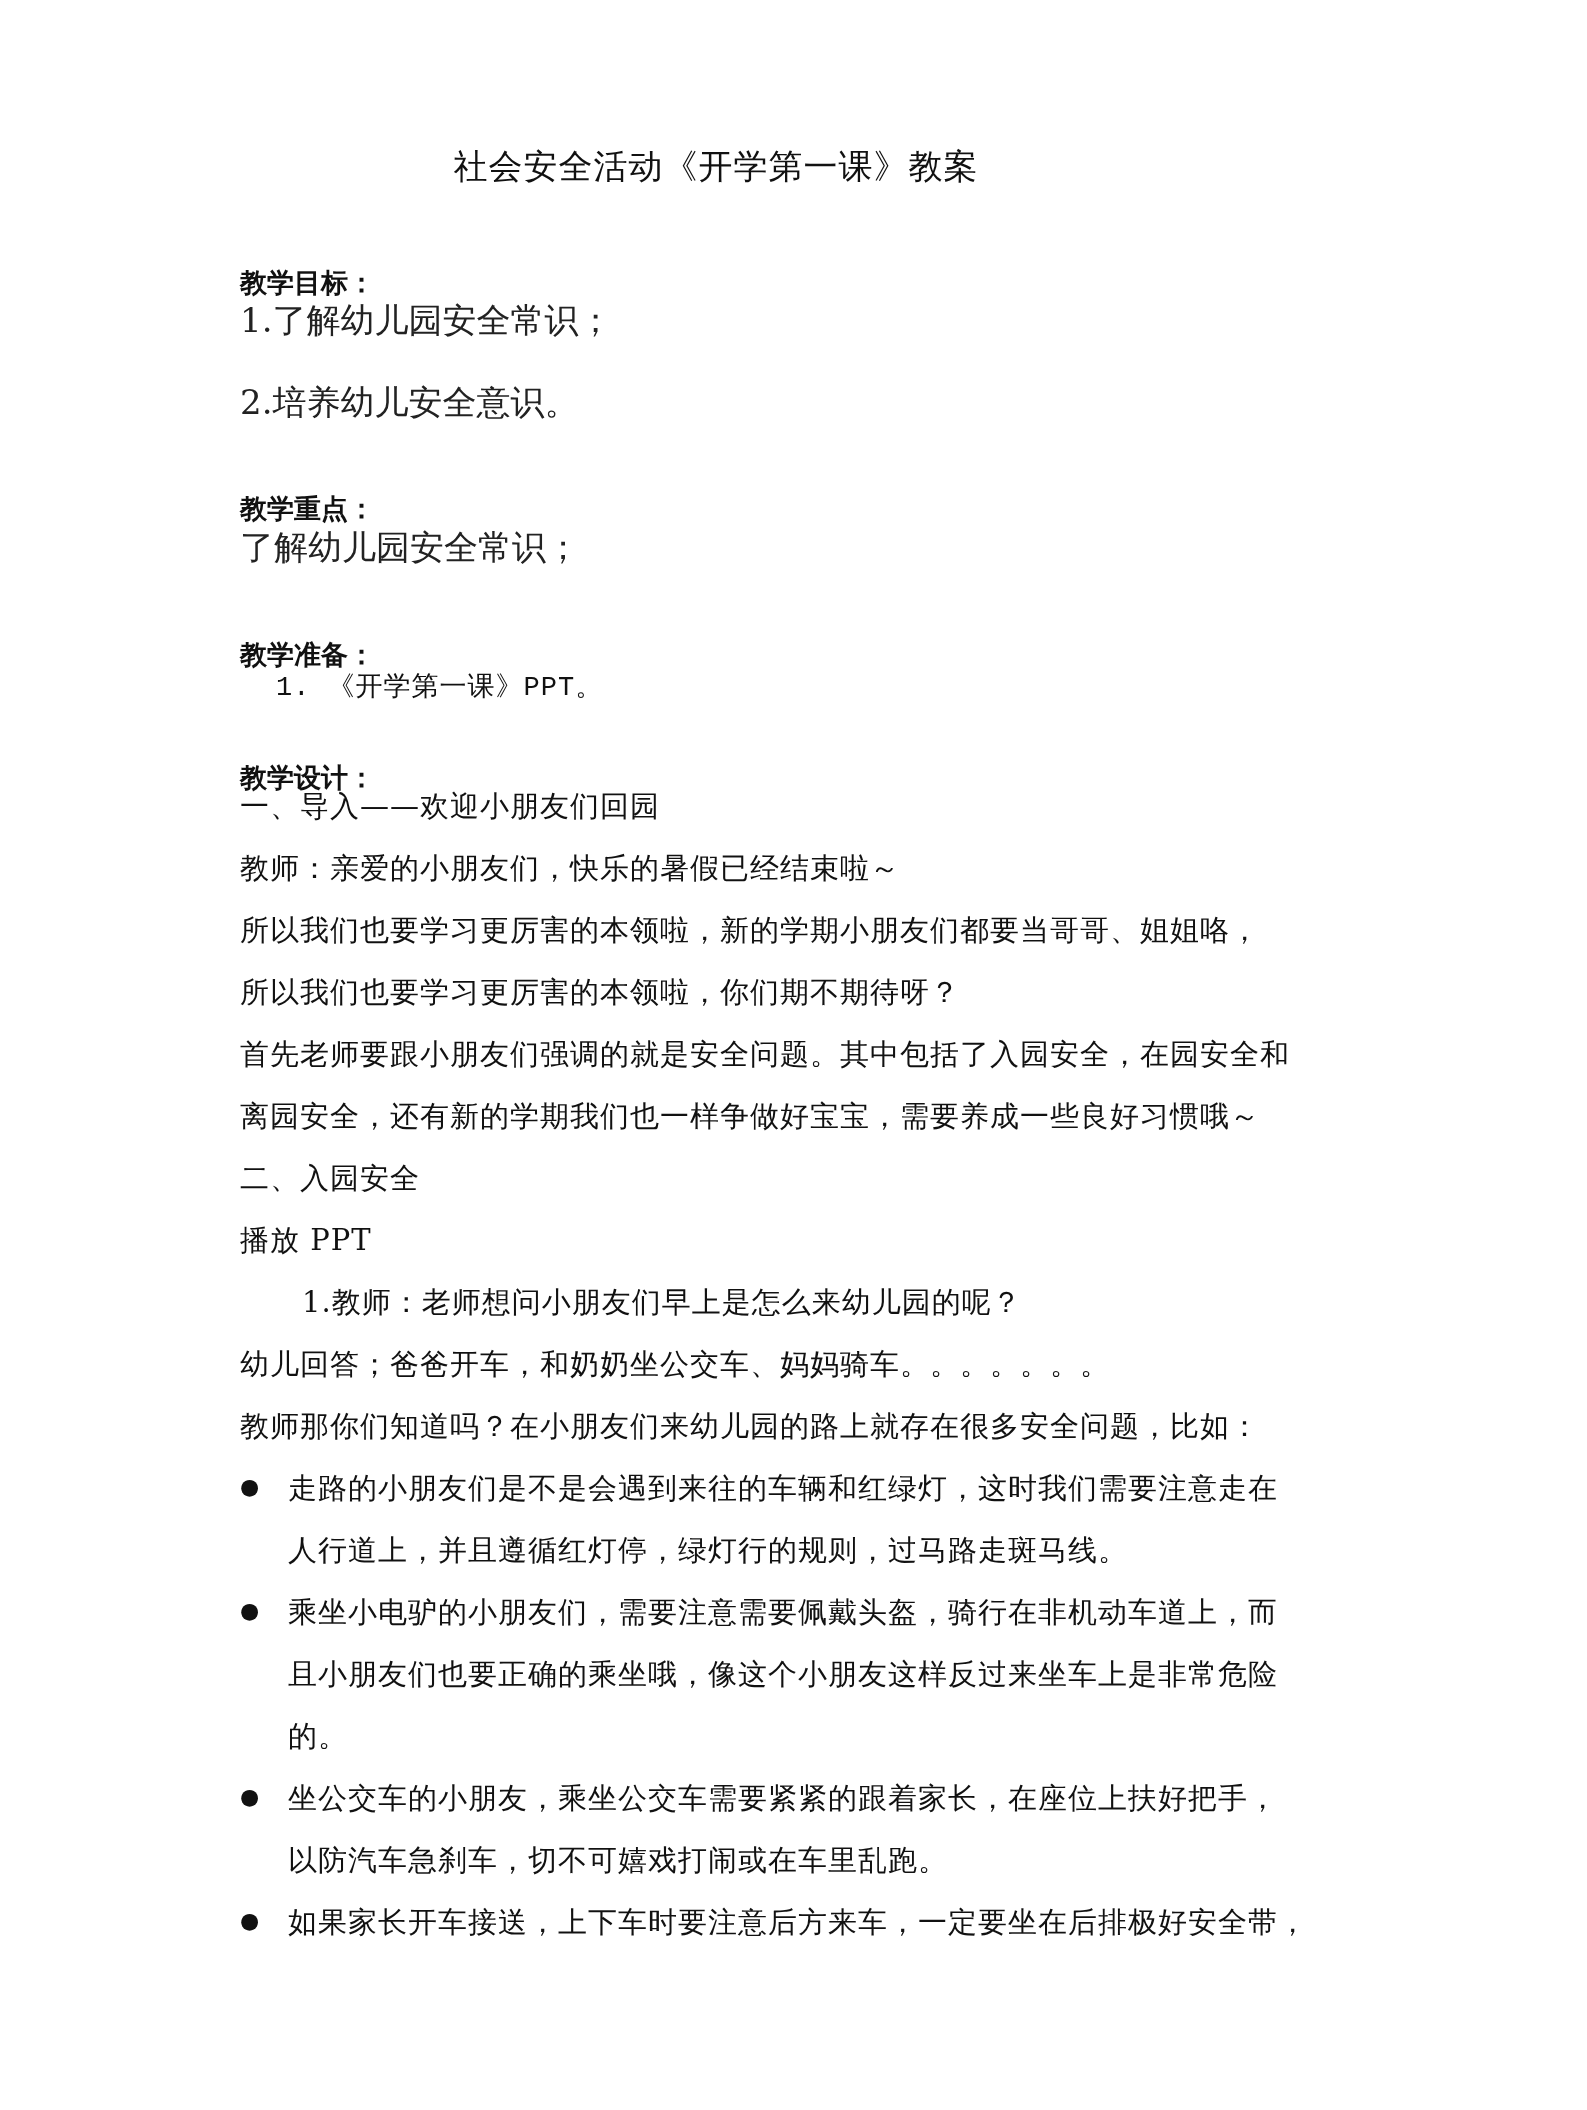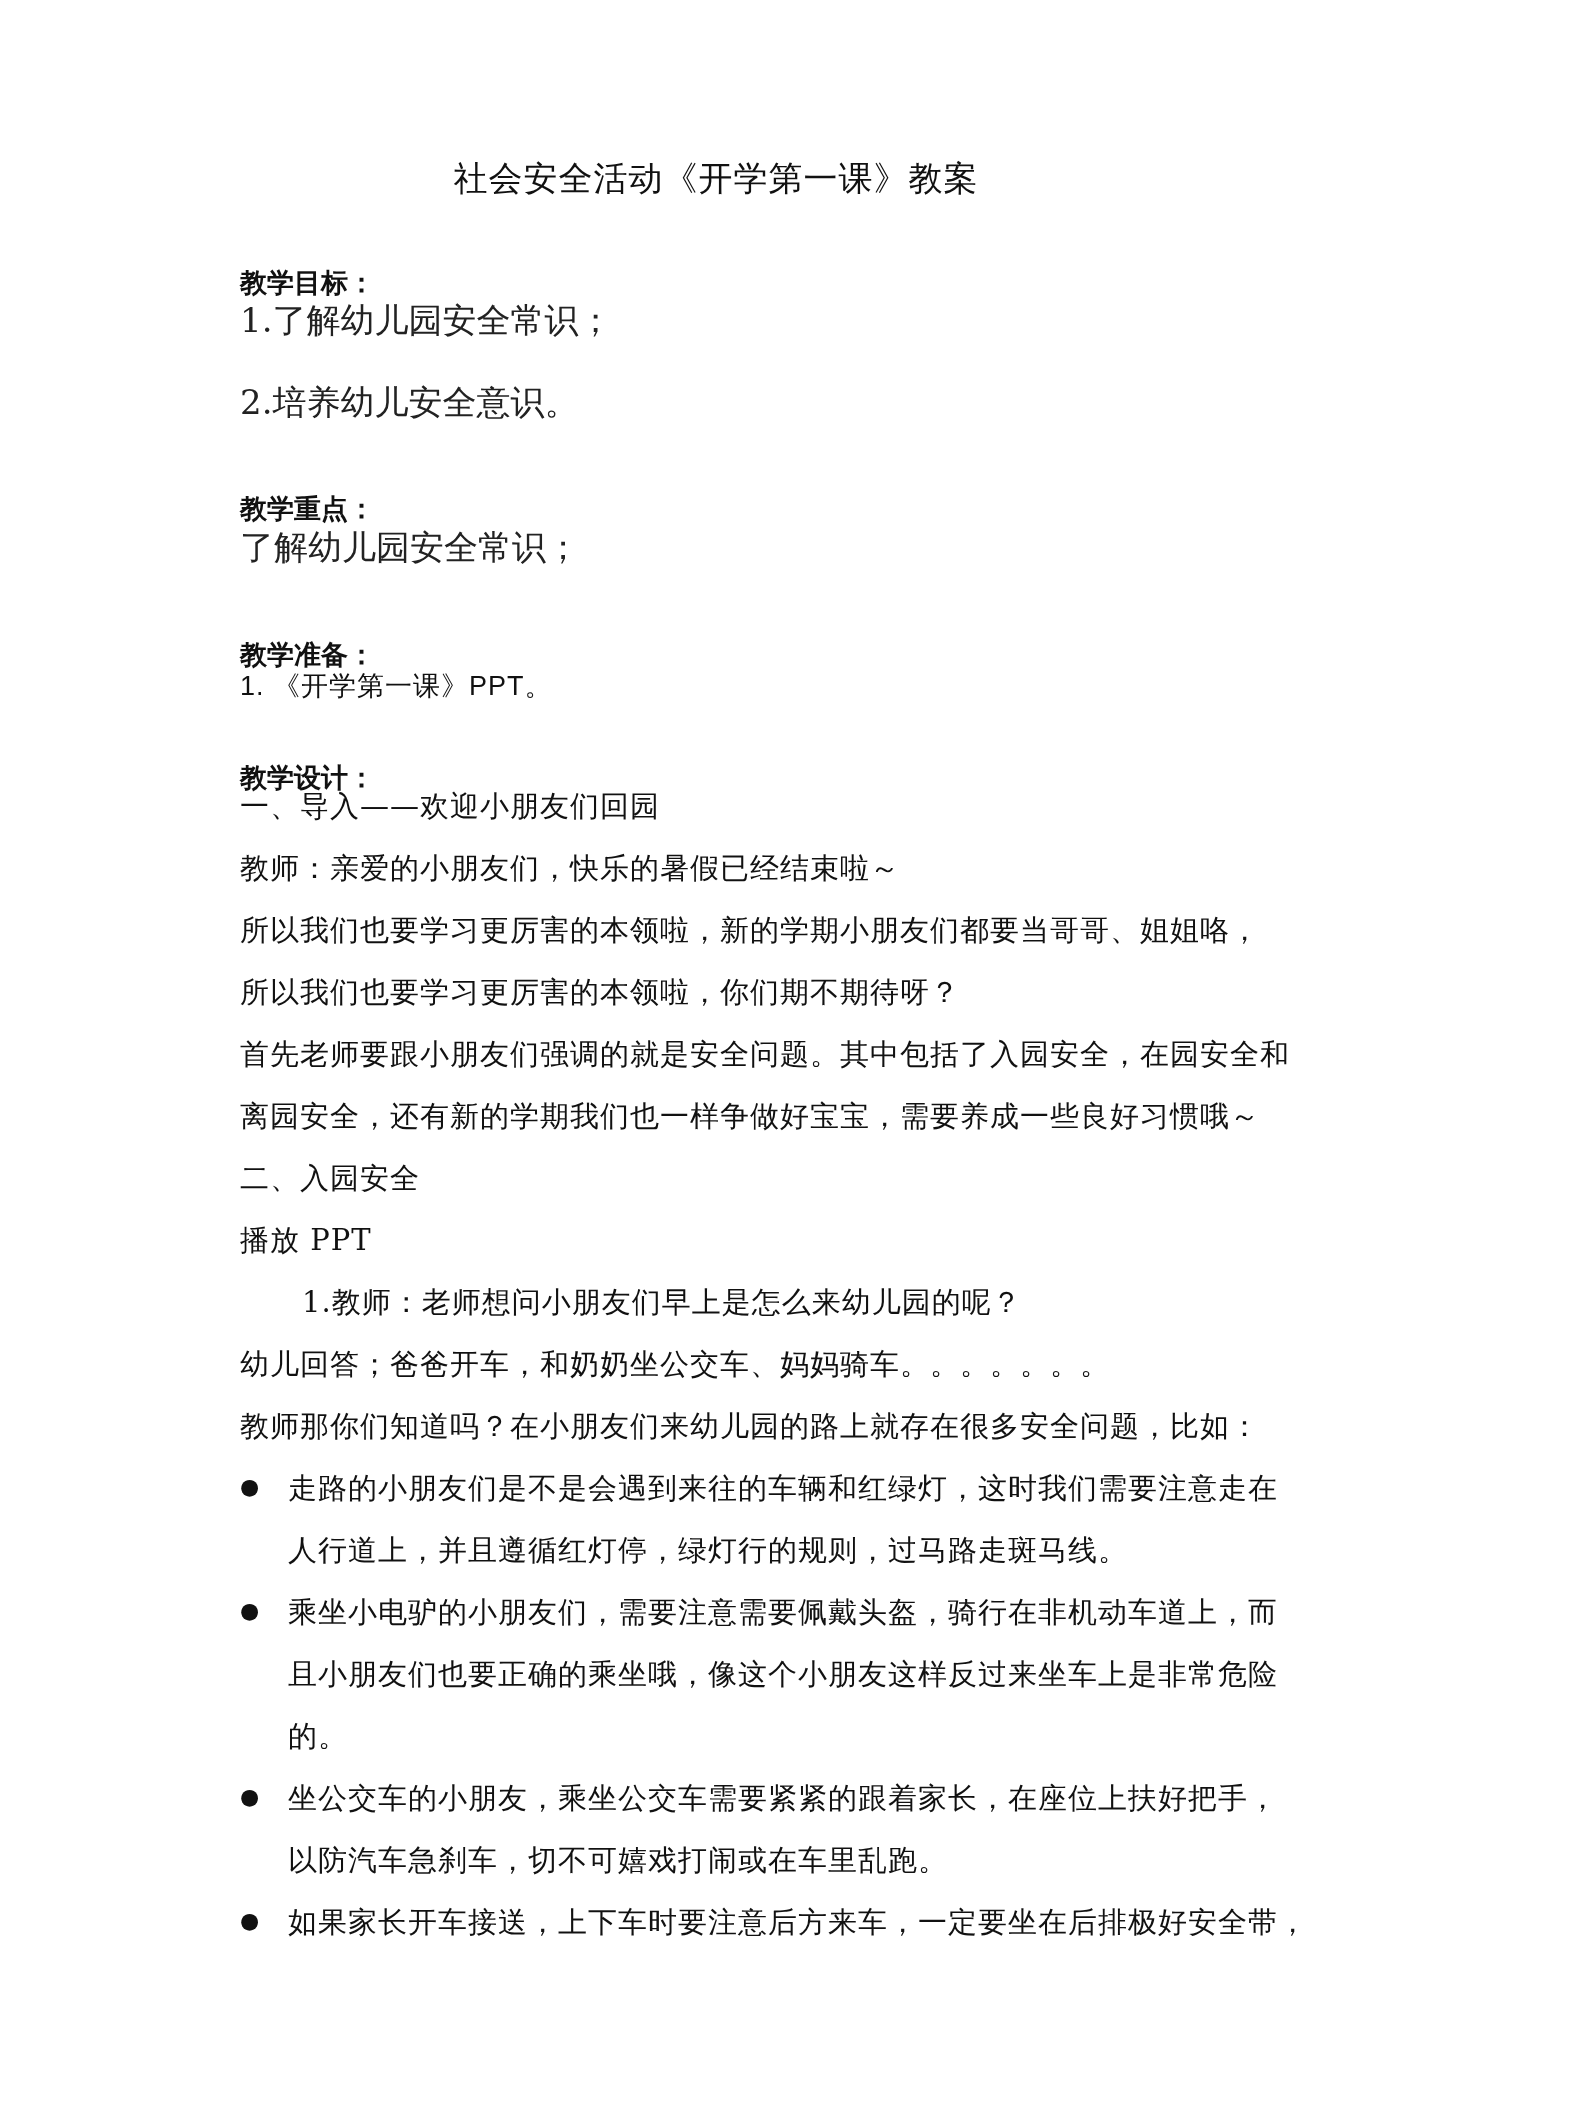--- a/index.html
+++ b/index.html
@@ -1,23 +1,23 @@
 <!DOCTYPE html>
 <html><head>
   <meta charset="utf-8">
   <style>
     html, body { margin: 0; padding: 0; background: #ffffff; }
     body { width: 1587px; height: 2110px; position: relative; overflow: hidden;
            font-family: "DejaVu Serif", "Liberation Serif", serif; color: #111; }
     .line { position: absolute; left: 240px; white-space: nowrap; }
-    .title { left: 0; width: 1432px; text-align: center; top: 156px; font-size: 34px; letter-spacing: 1px; }
+    .title { left: 0; width: 1432px; text-align: center; top: 144px; font-size: 34px; letter-spacing: 1px; }
     .h { font-weight: bold; font-size: 27px; margin-top: 33px; }
     .big { font-size: 34px; color: #222; }
     .body { font-size: 29px; letter-spacing: 1px; }
-    .sans { font-family: Liberation Sans, sans-serif; }
+    .sans { font-family: Liberation Mono, monospace; margin-left: 36px; }
     .bullet { position: absolute; left: 240px; font-size: 22px; }
     .indent { left: 288px; }
   </style>
 </head>
 <body>
 
 <div>
   <div class="line title">社会安全活动《开学第一课》教案</div>
 
   <div class="line h" style="top:232px">教学目标：</div>

